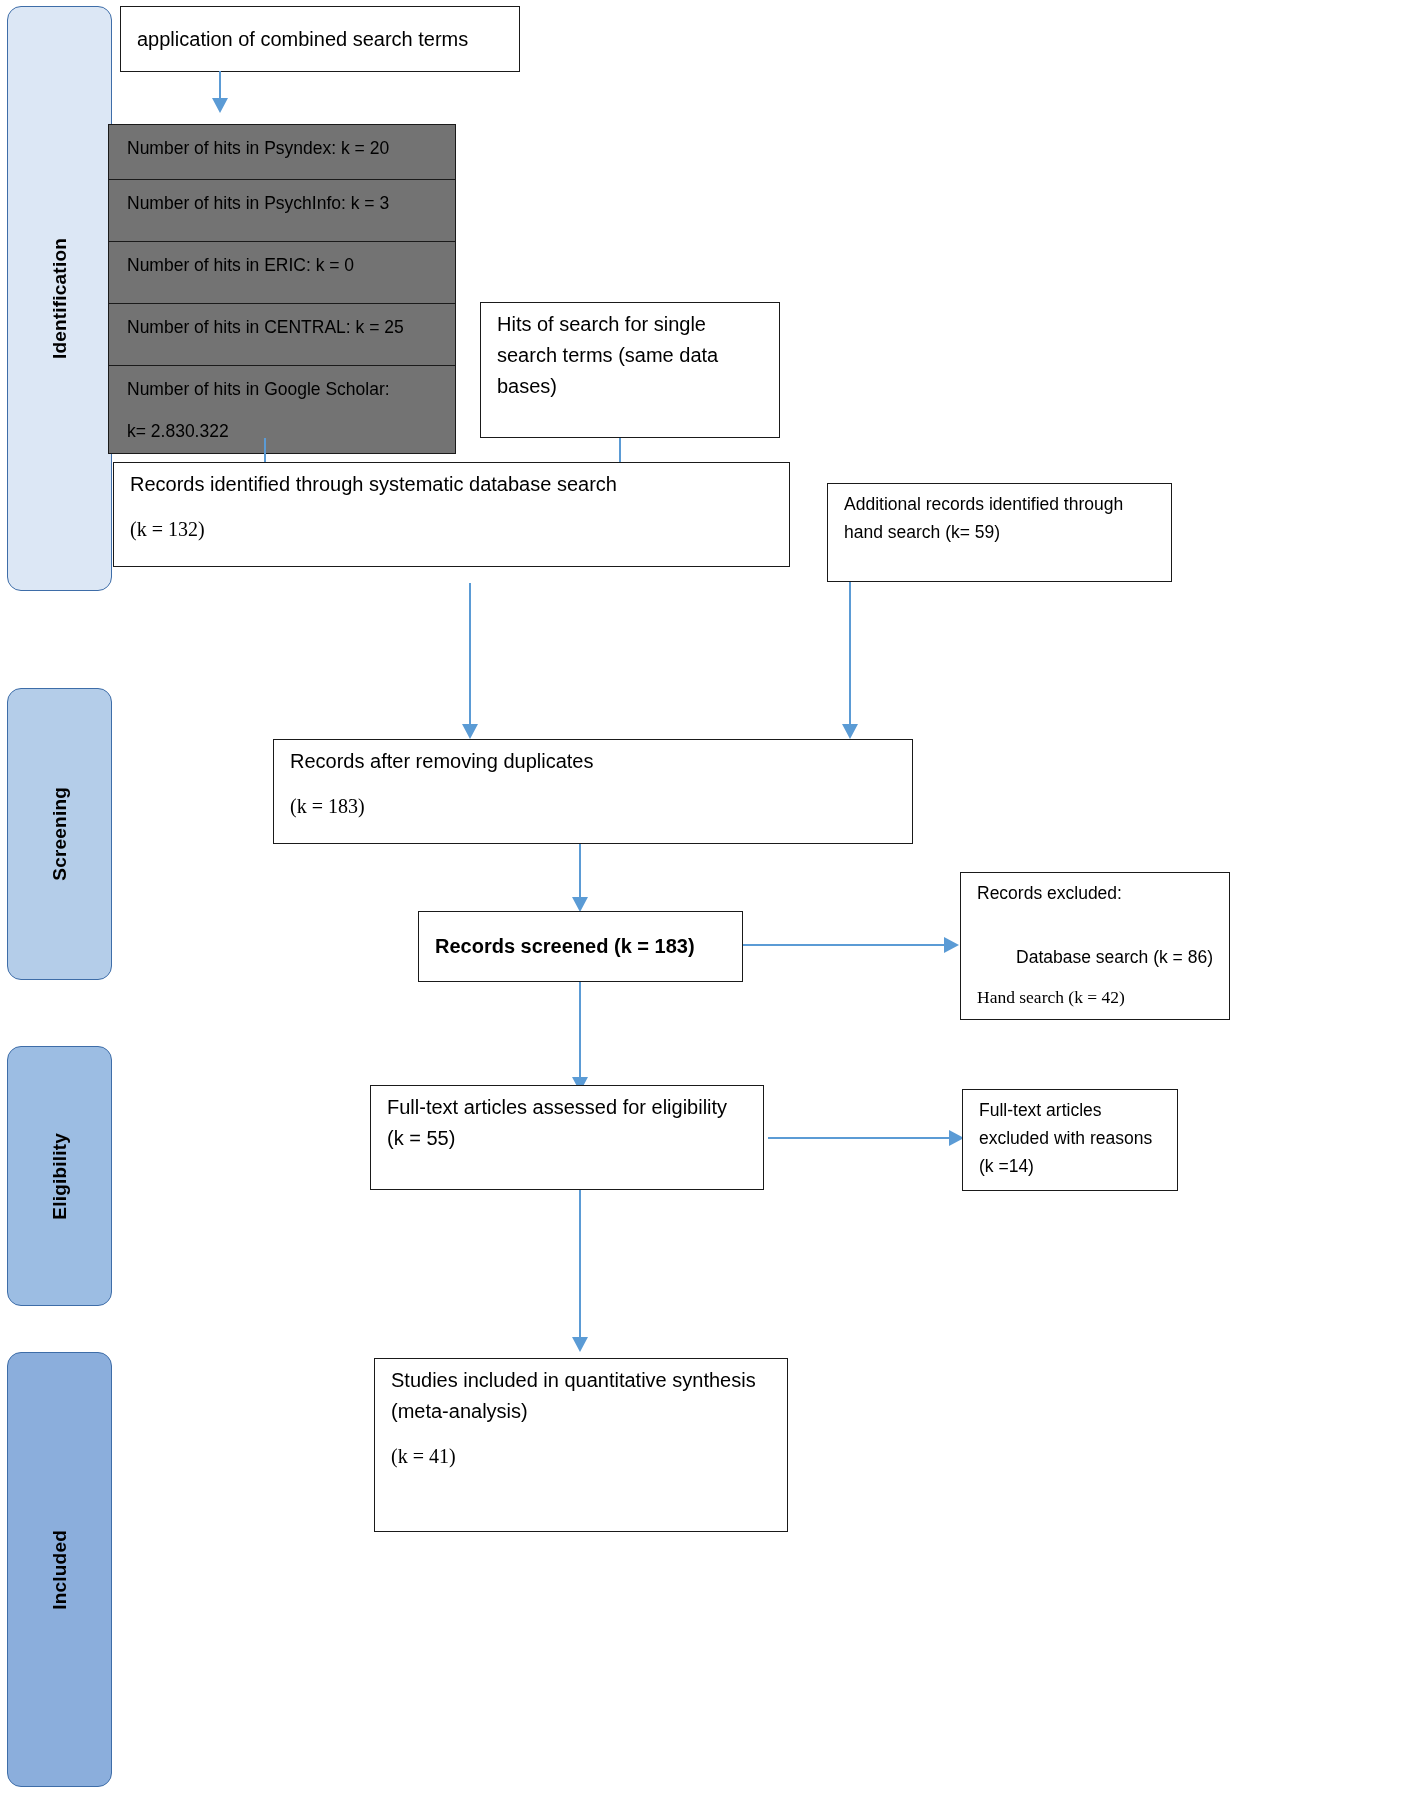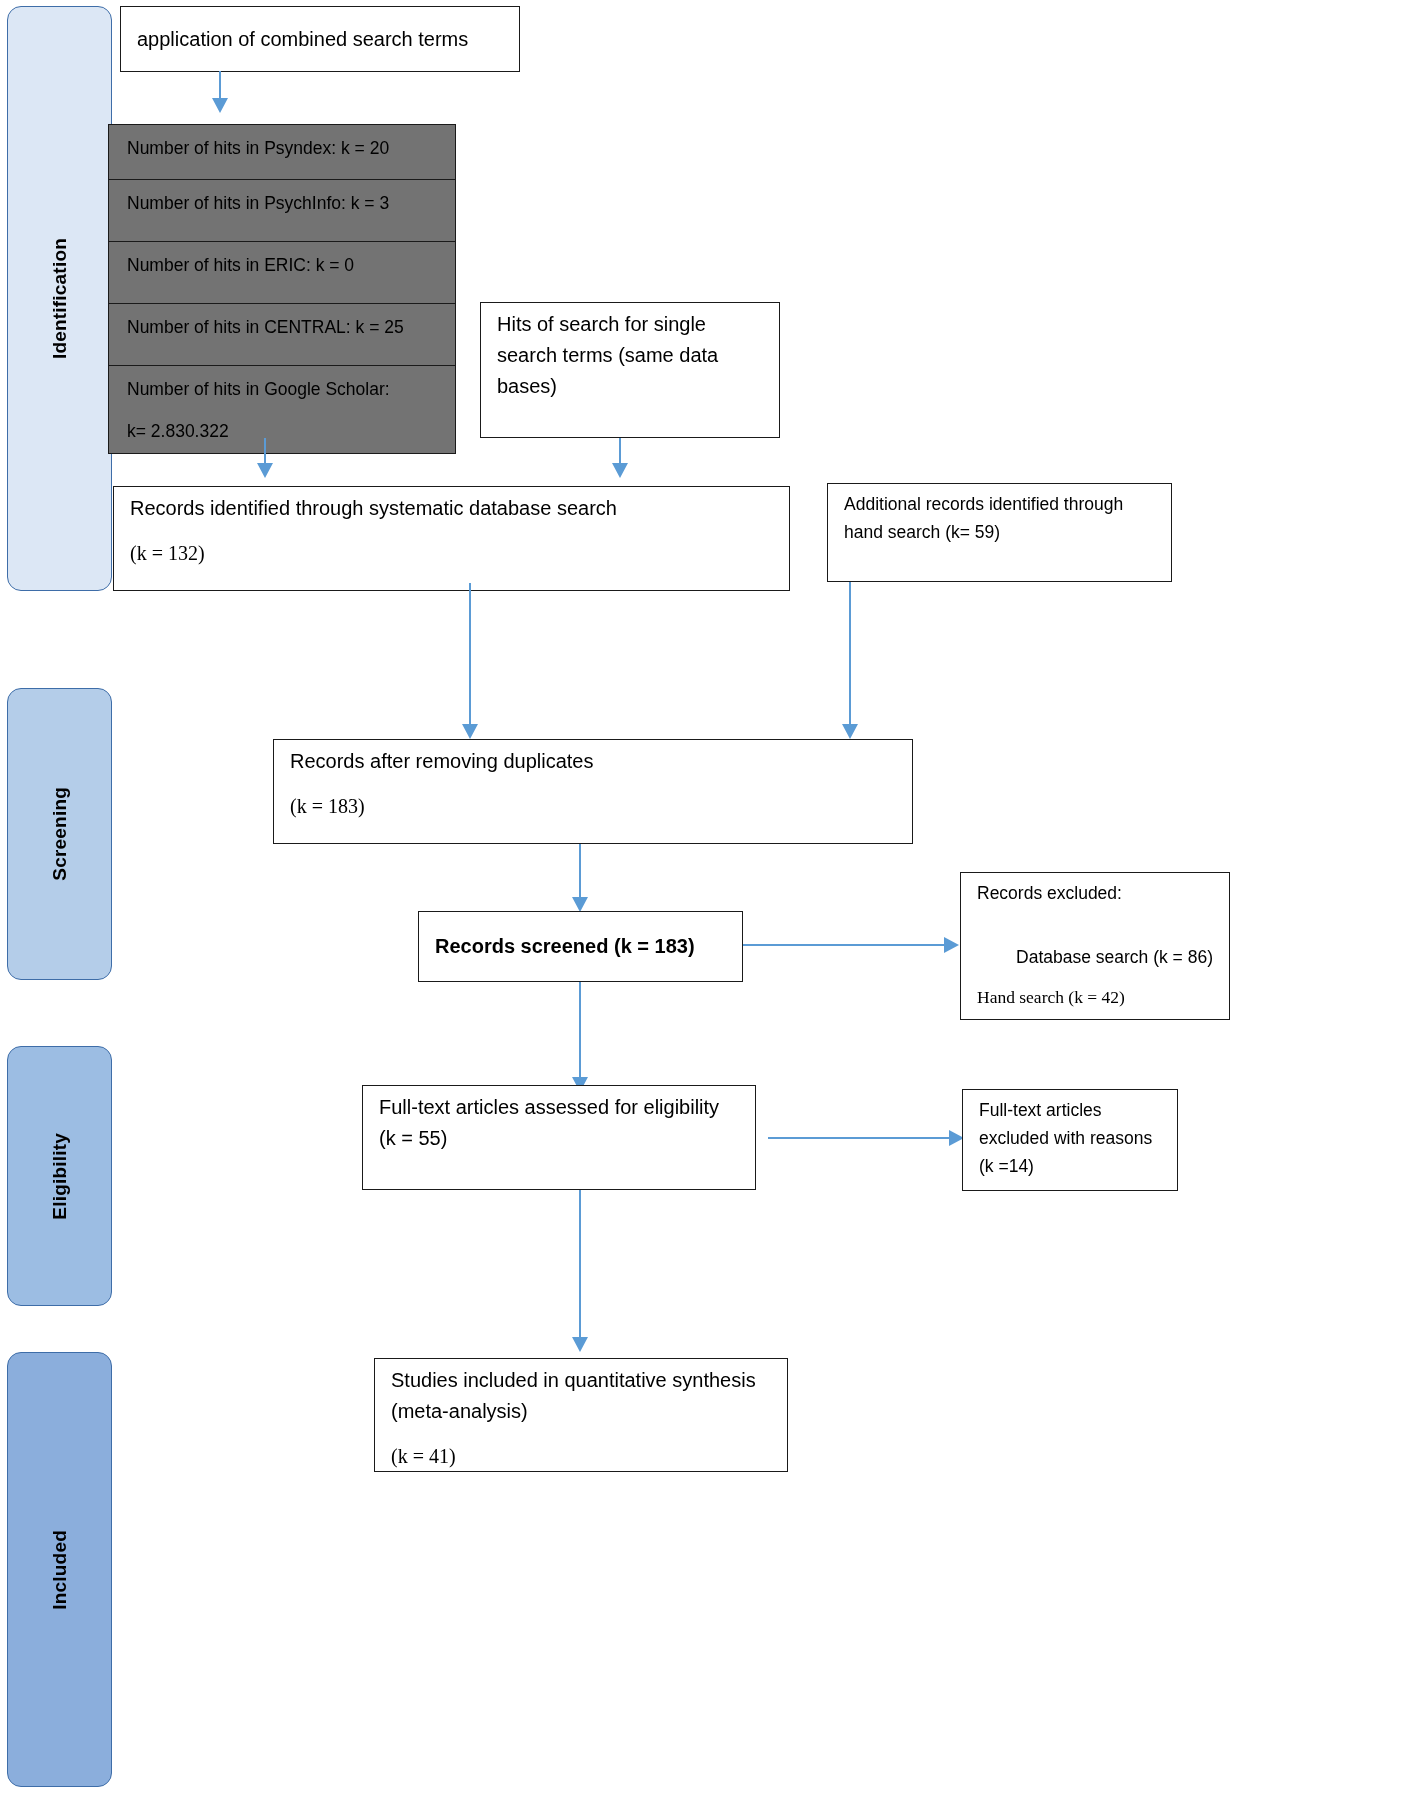--- a/index.html
+++ b/index.html
@@ -147,21 +147,21 @@
   <svg class="conn" style="left:245px; top:438px;" width="40" height="42">
     <line x1="20" y1="0" x2="20" y2="28" stroke-width="2" stroke="#5B9BD5"></line>
     <polygon points="20,40 12,25 28,25" fill="#5B9BD5"></polygon>
   </svg>
 
   <svg class="conn" style="left:600px; top:438px;" width="40" height="42">
     <line x1="20" y1="0" x2="20" y2="28" stroke-width="2" stroke="#5B9BD5"></line>
     <polygon points="20,40 12,25 28,25" fill="#5B9BD5"></polygon>
   </svg>
 
-  <div class="box" style="left:113px; top:486px; width:677px; height:105px;">
+  <div class="box" style="left:113px; top:462px; width:677px; height:105px;">
     <p>Records identified through systematic database search</p>
     <p>(k = 132)</p>
   </div>
 
   <div class="box small" style="left:827px; top:483px; width:345px; height:99px;">
     <span>Additional records identified through hand search  (k= 59)</span>
   </div>
 
   <svg class="conn" style="left:440px; top:583px;" width="60" height="158">
     <line x1="30" y1="0" x2="30" y2="144" stroke-width="2" stroke="#5B9BD5"></line>
@@ -196,36 +196,36 @@
     <p style="margin-bottom:36px;">Records excluded:</p>
     <p style="margin-bottom:12px;text-align:right;">Database search (k = 86)</p>
     <p>Hand search (k = 42)</p>
   </div>
 
   <svg class="conn" style="left:550px; top:982px;" width="60" height="112">
     <line x1="30" y1="0" x2="30" y2="98" stroke-width="2" stroke="#5B9BD5"></line>
     <polygon points="30,110 22,95 38,95" fill="#5B9BD5"></polygon>
   </svg>
 
-  <div class="box" style="left:362px; top:1085px; width:394px; height:105px;">
+  <div class="box" style="left:370px; top:1085px; width:394px; height:105px;">
     <span>Full-text articles assessed for eligibility (k = 55)</span>
   </div>
 
   <svg class="conn" style="left:768px; top:1118px;" width="200" height="40">
     <line x1="0" y1="20" x2="183" y2="20" stroke-width="2" stroke="#5B9BD5"></line>
     <polygon points="196,20 181,12 181,28" fill="#5B9BD5"></polygon>
   </svg>
 
   <div class="box small" style="left:962px; top:1089px; width:216px; height:102px;">
     <span>Full-text articles excluded with reasons (k =14)</span>
   </div>
 
   <svg class="conn" style="left:550px; top:1190px;" width="60" height="164">
     <line x1="30" y1="0" x2="30" y2="150" stroke-width="2" stroke="#5B9BD5"></line>
     <polygon points="30,162 22,147 38,147" fill="#5B9BD5"></polygon>
   </svg>
 
-  <div class="box" style="left:374px; top:1358px; width:414px; height:114px;">
+  <div class="box" style="left:374px; top:1358px; width:414px; height:174px;">
     <p>Studies included in quantitative synthesis (meta-analysis)</p>
     <p>(k = 41)</p>
   </div>
 
 </div>
 
 </body></html>

